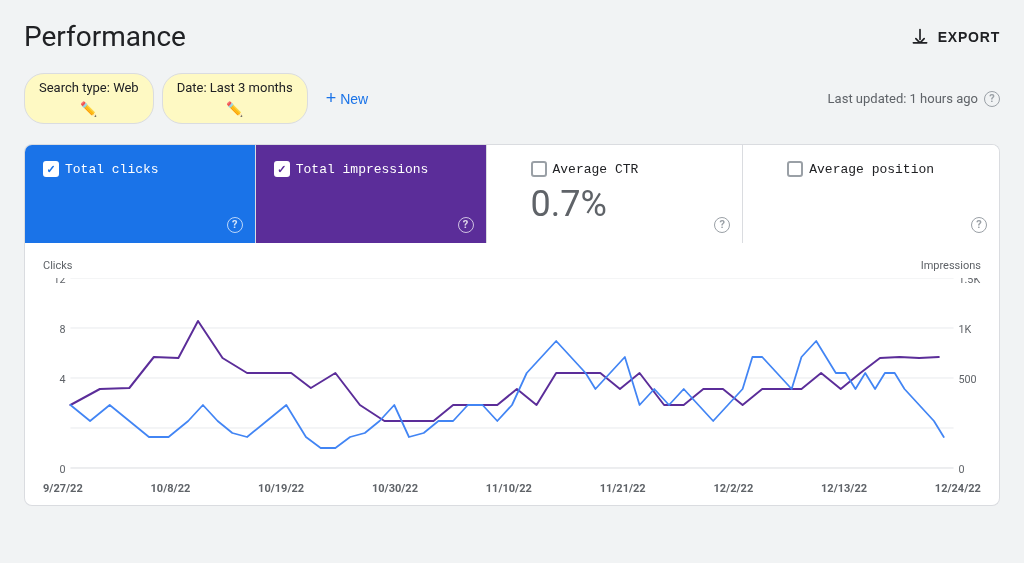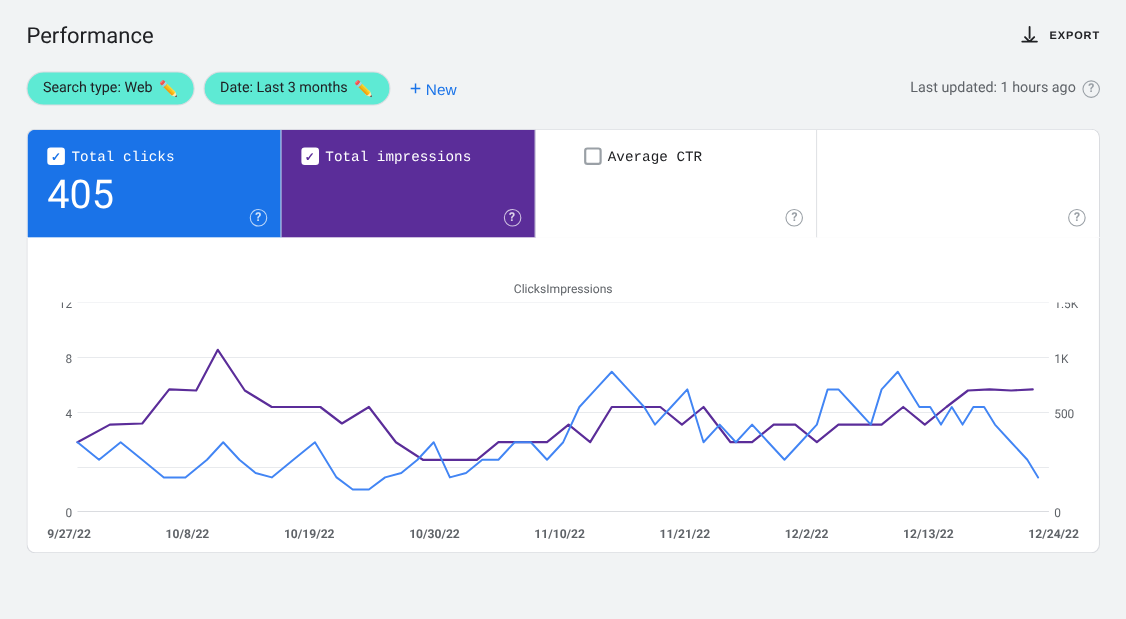--- a/index.html
+++ b/index.html
@@ -14,58 +14,59 @@
       background: #f1f3f4;
       padding: 20px 24px 24px 24px;
     }
     .header {
       display: flex;
       align-items: center;
       justify-content: space-between;
       margin-bottom: 20px;
     }
     .page-title {
-      font-size: 20px;
+      font-size: 28px;
       font-weight: 400;
       color: #202124;
     }
     .export-btn {
       display: flex;
       align-items: center;
       gap: 8px;
       background: none;
       border: none;
       cursor: pointer;
-      font-size: 10px;
+      font-size: 14px;
       font-weight: 600;
       color: #202124;
       letter-spacing: 0.8px;
       text-transform: uppercase;
     }
     .export-icon {
       width: 20px;
       height: 20px;
     }
     .toolbar {
       display: flex;
       align-items: center;
       gap: 8px;
       margin-bottom: 20px;
     }
     .filter-chip {
       display: flex;
       align-items: center;
       gap: 6px;
-      background: #5eead4;
+      background: #fef9c3;
       border: 1px solid #dadce0;
       border-radius: 20px;
       padding: 6px 14px;
       font-size: 13px;
       color: #202124;
       cursor: pointer;
+      flex-direction: column;
     }
     .filter-chip .edit-icon {
       color: #5f6368;
       font-size: 14px;
     }
     .new-btn {
       display: flex;
       align-items: center;
       gap: 4px;
       background: none;
@@ -192,26 +193,25 @@
     }
     .chart-container {
       background: #fff;
       border: 1px solid #dadce0;
       border-top: none;
       border-radius: 0 0 8px 8px;
       padding: 16px 16px 10px 16px;
     }
     .chart-labels-top {
       display: flex;
-      justify-content: center;
+      justify-content: space-between;
       font-size: 11px;
       color: #5f6368;
       margin-bottom: 6px;
       padding: 0 2px;
-      margin-top: 24px;
     }
     .chart-area {
       position: relative;
       width: 100%;
       height: 200px;
     }
     svg.chart-svg {
       width: 100%;
       height: 100%;
     }
@@ -261,21 +261,20 @@
 
   <div class="metrics-row">
 
     <div class="metric-card active-blue">
       <div class="metric-header">
         <div class="metric-checkbox checked-white">
           <span class="check">✓</span>
         </div>
         <span class="metric-label">Total clicks</span>
       </div>
-      <div class="metric-value">405</div>
       <div class="metric-help">
         <span class="help-icon">?</span>
       </div>
     </div>
 
     <div class="metric-card active-purple">
       <div class="metric-header">
         <div class="metric-checkbox checked-purple">
           <span class="check" style="color:#5b2d99;">✓</span>
         </div>
@@ -284,26 +283,31 @@
       <div class="metric-help">
         <span class="help-icon">?</span>
       </div>
     </div>
 
     <div class="metric-card inactive">
       <div class="metric-header">
         <div class="metric-checkbox unchecked"></div>
         <span class="metric-label">Average CTR</span>
       </div>
+      <div class="metric-value">0.7%</div>
       <div class="metric-help">
         <span class="help-icon">?</span>
       </div>
     </div>
 
     <div class="metric-card inactive">
+      <div class="metric-header">
+        <div class="metric-checkbox unchecked"></div>
+        <span class="metric-label">Average position</span>
+      </div>
       <div class="metric-help">
         <span class="help-icon">?</span>
       </div>
     </div>
   </div>
 
   <div class="chart-container">
     <div class="chart-labels-top">
       <span>Clicks</span>
       <span>Impressions</span>

